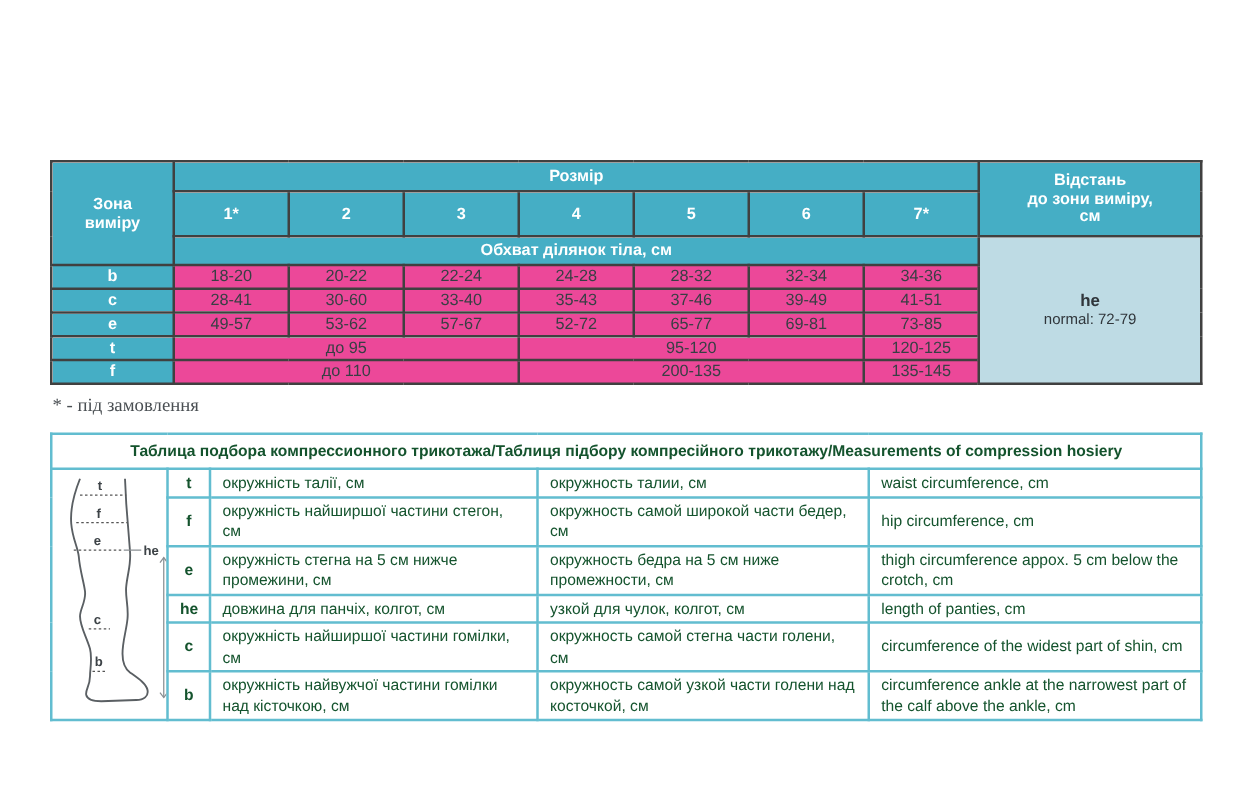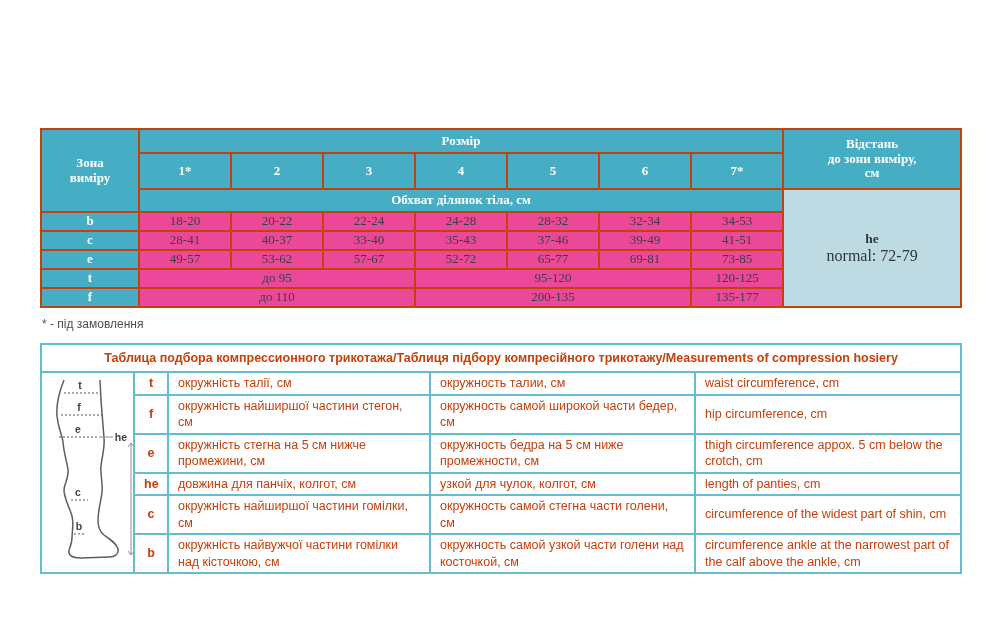--- a/index.html
+++ b/index.html
@@ -5,47 +5,47 @@
   html,body{margin:0;padding:0;background:#fff;}
   body{width:1000px;height:630px;font-family:"Liberation Sans","DejaVu Sans",sans-serif;color:#3b4045;}
   .page{position:relative;width:1000px;height:630px;overflow:hidden;}
 
   
   table.size-table{
     border-collapse:collapse;table-layout:fixed;
     width:920px;margin:128px 0 0 40px;
   }
   table.size-table td{
-    border:2px solid #c2410c;text-align:center;vertical-align:middle;
-    font-size:13px;line-height:1.15;overflow:hidden;font-family:Liberation Serif, serif;
+    border:2px solid #404040;text-align:center;vertical-align:middle;
+    font-size:13px;line-height:1.15;overflow:hidden;
   }
   .th{background:#45aec5;color:#fff;font-weight:bold;}
   .zone{white-space:pre-line;}
   .dist{white-space:pre-line;font-size:12.5px;}
   .cell-light{background:#ec4899;color:#383f44;}
   .lbl{background:#45aec5;color:#fff;font-weight:bold;}
   .he-cell{background:#bedbe4;color:#30363b;}
   .he-cell .b1{font-weight:bold;display:block;font-size:13.5px;}
-  .he-cell .b2{display:block;font-size:16px;}
+  .he-cell .b2{display:block;font-size:12px;}
   tr.r-sizehead{height:24px;}
   tr.r-sizes{height:36px;}
   tr.r-girth{height:23px;}
   tr.r-data{height:19px;}
 
   
-  .note{margin:9px 0 12px 42px;font-size:12px;color:#4a4f53;}
+  .note{margin:9px 0 12px 42px;font-size:15px;color:#4a4f53;font-family:Liberation Serif, serif;}
 
   
   table.measure-table{
     border-collapse:collapse;table-layout:fixed;
     width:920px;margin:12px 0 0 40px;
   }
   table.measure-table td{
     border:2px solid #62bdd0;vertical-align:middle;
-    font-size:12.5px;line-height:1.32;color:#c2410c;background:#fff;
+    font-size:12.5px;line-height:1.32;color:#14532d;background:#fff;
     padding:2px 9px;overflow:hidden;
   }
   td.mt-title{
     background:#45aec5;color:#fff;font-weight:bold;text-align:center;
     font-size:13px;height:22px;padding:2px 4px;
   }
   td.letter{background:#cde5ec;font-weight:bold;text-align:center;padding:2px 2px;color:#2f3539;}
   td.diagram-cell{padding:1px;background:#fff;}
   tr.mr-t{height:21px;} tr.mr-f{height:18px;} tr.mr-e{height:36px;}
   tr.mr-he{height:18px;} tr.mr-c{height:37px;} tr.mr-b{height:38px;}
@@ -95,26 +95,26 @@
       </td>
     </tr>
     <tr class="r-data">
       <td class="lbl">b</td>
       <td class="cell-light">18-20</td>
       <td class="cell-light">20-22</td>
       <td class="cell-light">22-24</td>
       <td class="cell-light">24-28</td>
       <td class="cell-light">28-32</td>
       <td class="cell-light">32-34</td>
-      <td class="cell-light">34-53</td>
+      <td class="cell-light">34-36</td>
     </tr>
     <tr class="r-data">
       <td class="lbl">c</td>
       <td class="cell-light">28-41</td>
-      <td class="cell-light">40-37</td>
+      <td class="cell-light">30-60</td>
       <td class="cell-light">33-40</td>
       <td class="cell-light">35-43</td>
       <td class="cell-light">37-46</td>
       <td class="cell-light">39-49</td>
       <td class="cell-light">41-51</td>
     </tr>
     <tr class="r-data">
       <td class="lbl">e</td>
       <td class="cell-light">49-57</td>
       <td class="cell-light">53-62</td>
@@ -127,21 +127,21 @@
     <tr class="r-data">
       <td class="lbl">t</td>
       <td colspan="3" class="cell-light">до 95</td>
       <td colspan="3" class="cell-light">95-120</td>
       <td class="cell-light">120-125</td>
     </tr>
     <tr class="r-data">
       <td class="lbl">f</td>
       <td colspan="3" class="cell-light">до 110</td>
       <td colspan="3" class="cell-light">200-135</td>
-      <td class="cell-light">135-177</td>
+      <td class="cell-light">135-145</td>
     </tr>
   </tbody>
     </table>
 
   <div class="note">* - під замовлення</div>
 
   <table class="measure-table">
     <colgroup>
       <col style="width:93px">
         <col style="width:34px">

